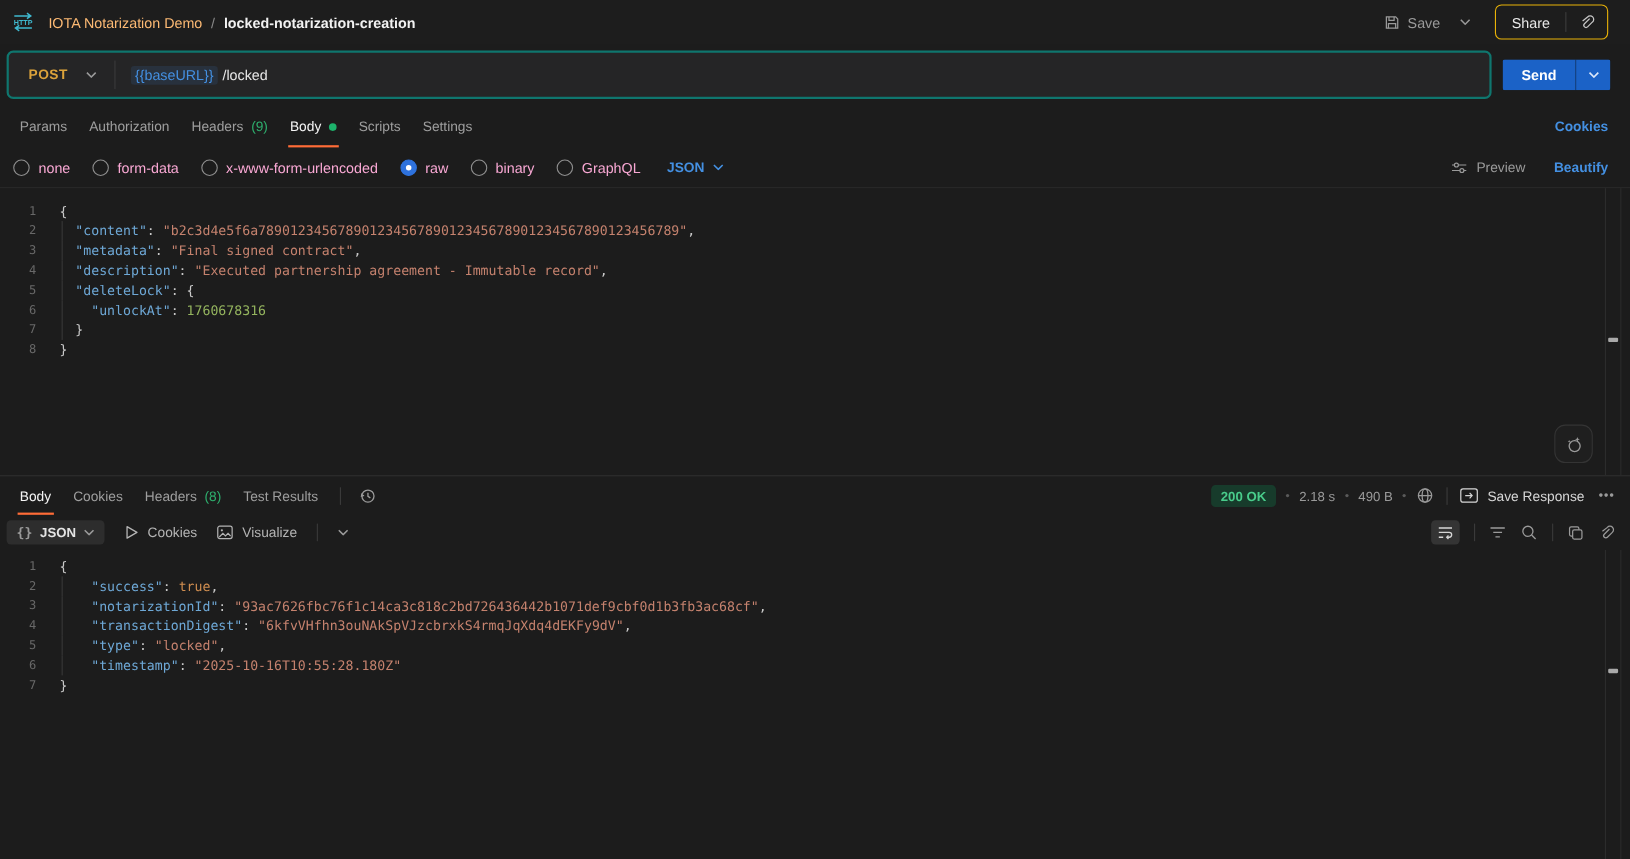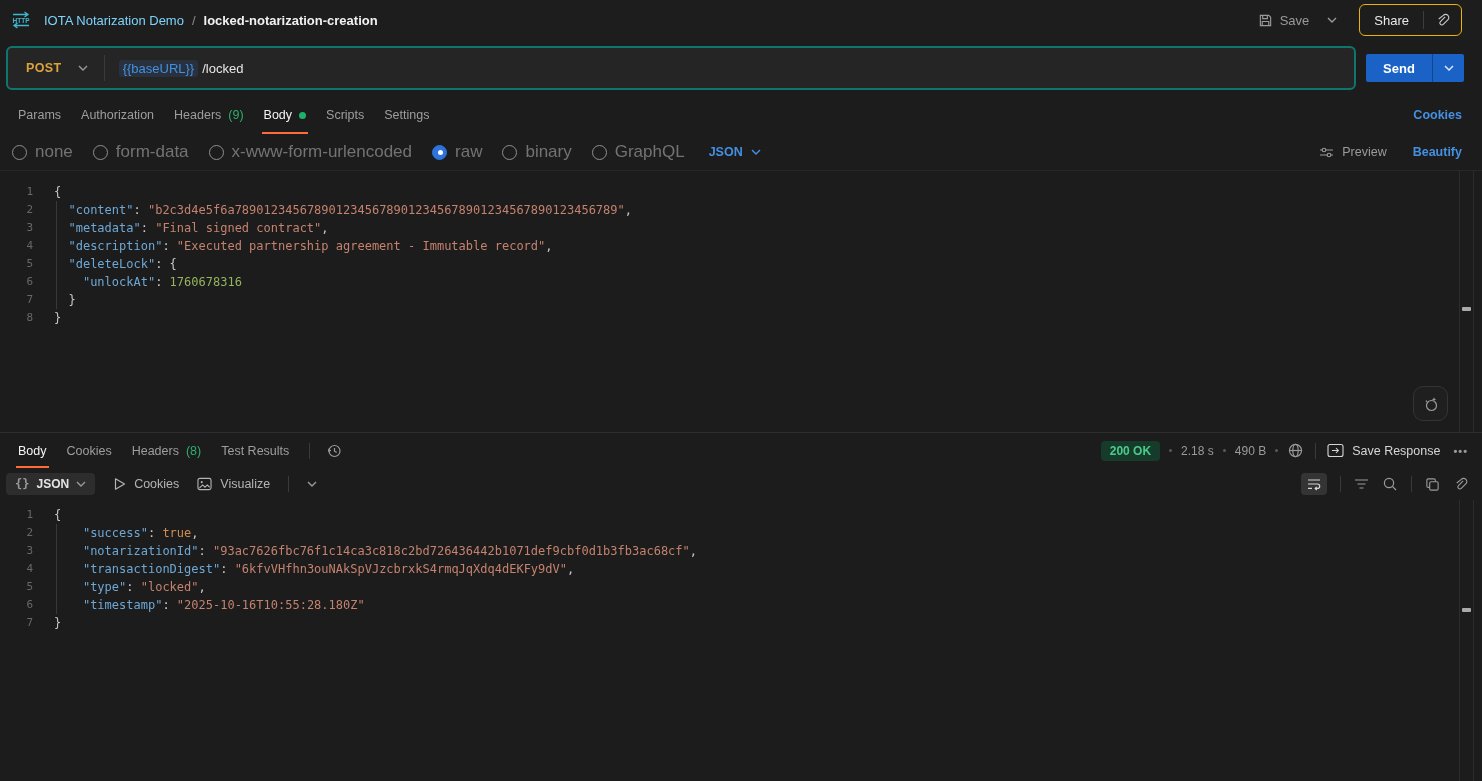--- a/index.html
+++ b/index.html
@@ -4,21 +4,21 @@
 <style>
   * { margin:0; padding:0; box-sizing:border-box; }
   html,body { width:1482px; height:781px; overflow:hidden; }
   body { background:#1c1c1c; font-family:"Liberation Sans", sans-serif; color:#cccccc; font-size:13px; }
   svg { display:block; }
   .app { width:1482px; height:781px; display:flex; flex-direction:column; }
 
   
   .topbar { height:40px; flex:none; display:flex; align-items:center; padding:0 20px 0 10px; background:#1d1d1d; }
   .http-icon { margin-right:12px; }
-  .crumb { color:#7dd3fc; cursor:pointer; }
+  .crumb { color:#fdba74; cursor:pointer; }
   .crumb-sep { color:#8a8a8a; margin:0 8px; }
   .crumb-current { color:#f2f2f2; font-weight:700; }
   .topbar-right { margin-left:auto; display:flex; align-items:center; }
   .save-btn { display:flex; align-items:center; gap:7px; color:#9a9a9a; cursor:pointer; }
   .chev-btn { margin-left:14px; color:#9a9a9a; cursor:pointer; padding:4px; }
   .share-group { margin-left:18px; display:flex; align-items:center; height:32px; border:1px solid #eab308; border-radius:6px; }
   .share-btn { padding:0 14px; color:#e8e8e8; font-weight:400; cursor:pointer; }
   .share-divider { width:1px; height:18px; background:#3d3d3d; }
   .link-btn { padding:0 11px; color:#c8c8c8; cursor:pointer; }
 
@@ -44,21 +44,21 @@
   .tab.active::after { content:""; position:absolute; left:8px; right:8px; bottom:0; height:2px; background:#ff6c37; }
   .tab-dot { width:7px; height:7px; border-radius:50%; background:#1db26b; }
   .cookies-link { position:absolute; right:20px; top:0; bottom:0; display:flex; align-items:center; color:#4490e2; font-weight:600; font-size:12.5px; cursor:pointer; }
 
   
   .type-row { height:36px; flex:none; display:flex; align-items:center; padding:0 12px; gap:20px; }
   .radio-opt { display:flex; align-items:center; gap:8px; cursor:pointer; }
   .radio-circle { width:15px; height:15px; border-radius:50%; border:1.5px solid #8f8f8f; position:relative; flex:none; }
   .radio-opt.selected .radio-circle { border-color:#2e72dd; background:#2e72dd; }
   .radio-opt.selected .radio-circle::after { content:""; position:absolute; left:4.5px; top:4.5px; width:5px; height:5px; border-radius:50%; background:#ffffff; }
-  .radio-label { color:#737373; font-size:17px; }
+  .radio-label { color:#f9a8d4; font-size:13px; }
   .format-select { display:flex; align-items:center; gap:8px; color:#4490e2; font-weight:600; font-size:12.5px; cursor:pointer; margin-left:4px; }
   .type-row-right { margin-left:auto; display:flex; align-items:center; gap:26px; padding-right:8px; }
   .schema-btn { display:flex; align-items:center; gap:8px; color:#9a9a9a; font-size:12.5px; cursor:pointer; }
   .beautify-btn { color:#4490e2; font-weight:600; font-size:12.5px; cursor:pointer; }
 
   
   .editor { position:relative; background:#1c1c1c; font-family:"DejaVu Sans Mono", monospace; font-size:12px; line-height:18px; overflow:hidden; }
   .req-editor { height:262px; flex:none; border-top:1px solid #272727; padding-top:12px; }
   .resp-editor { flex:1; padding-top:6px; }
   .ed-line { display:flex; height:18px; }

